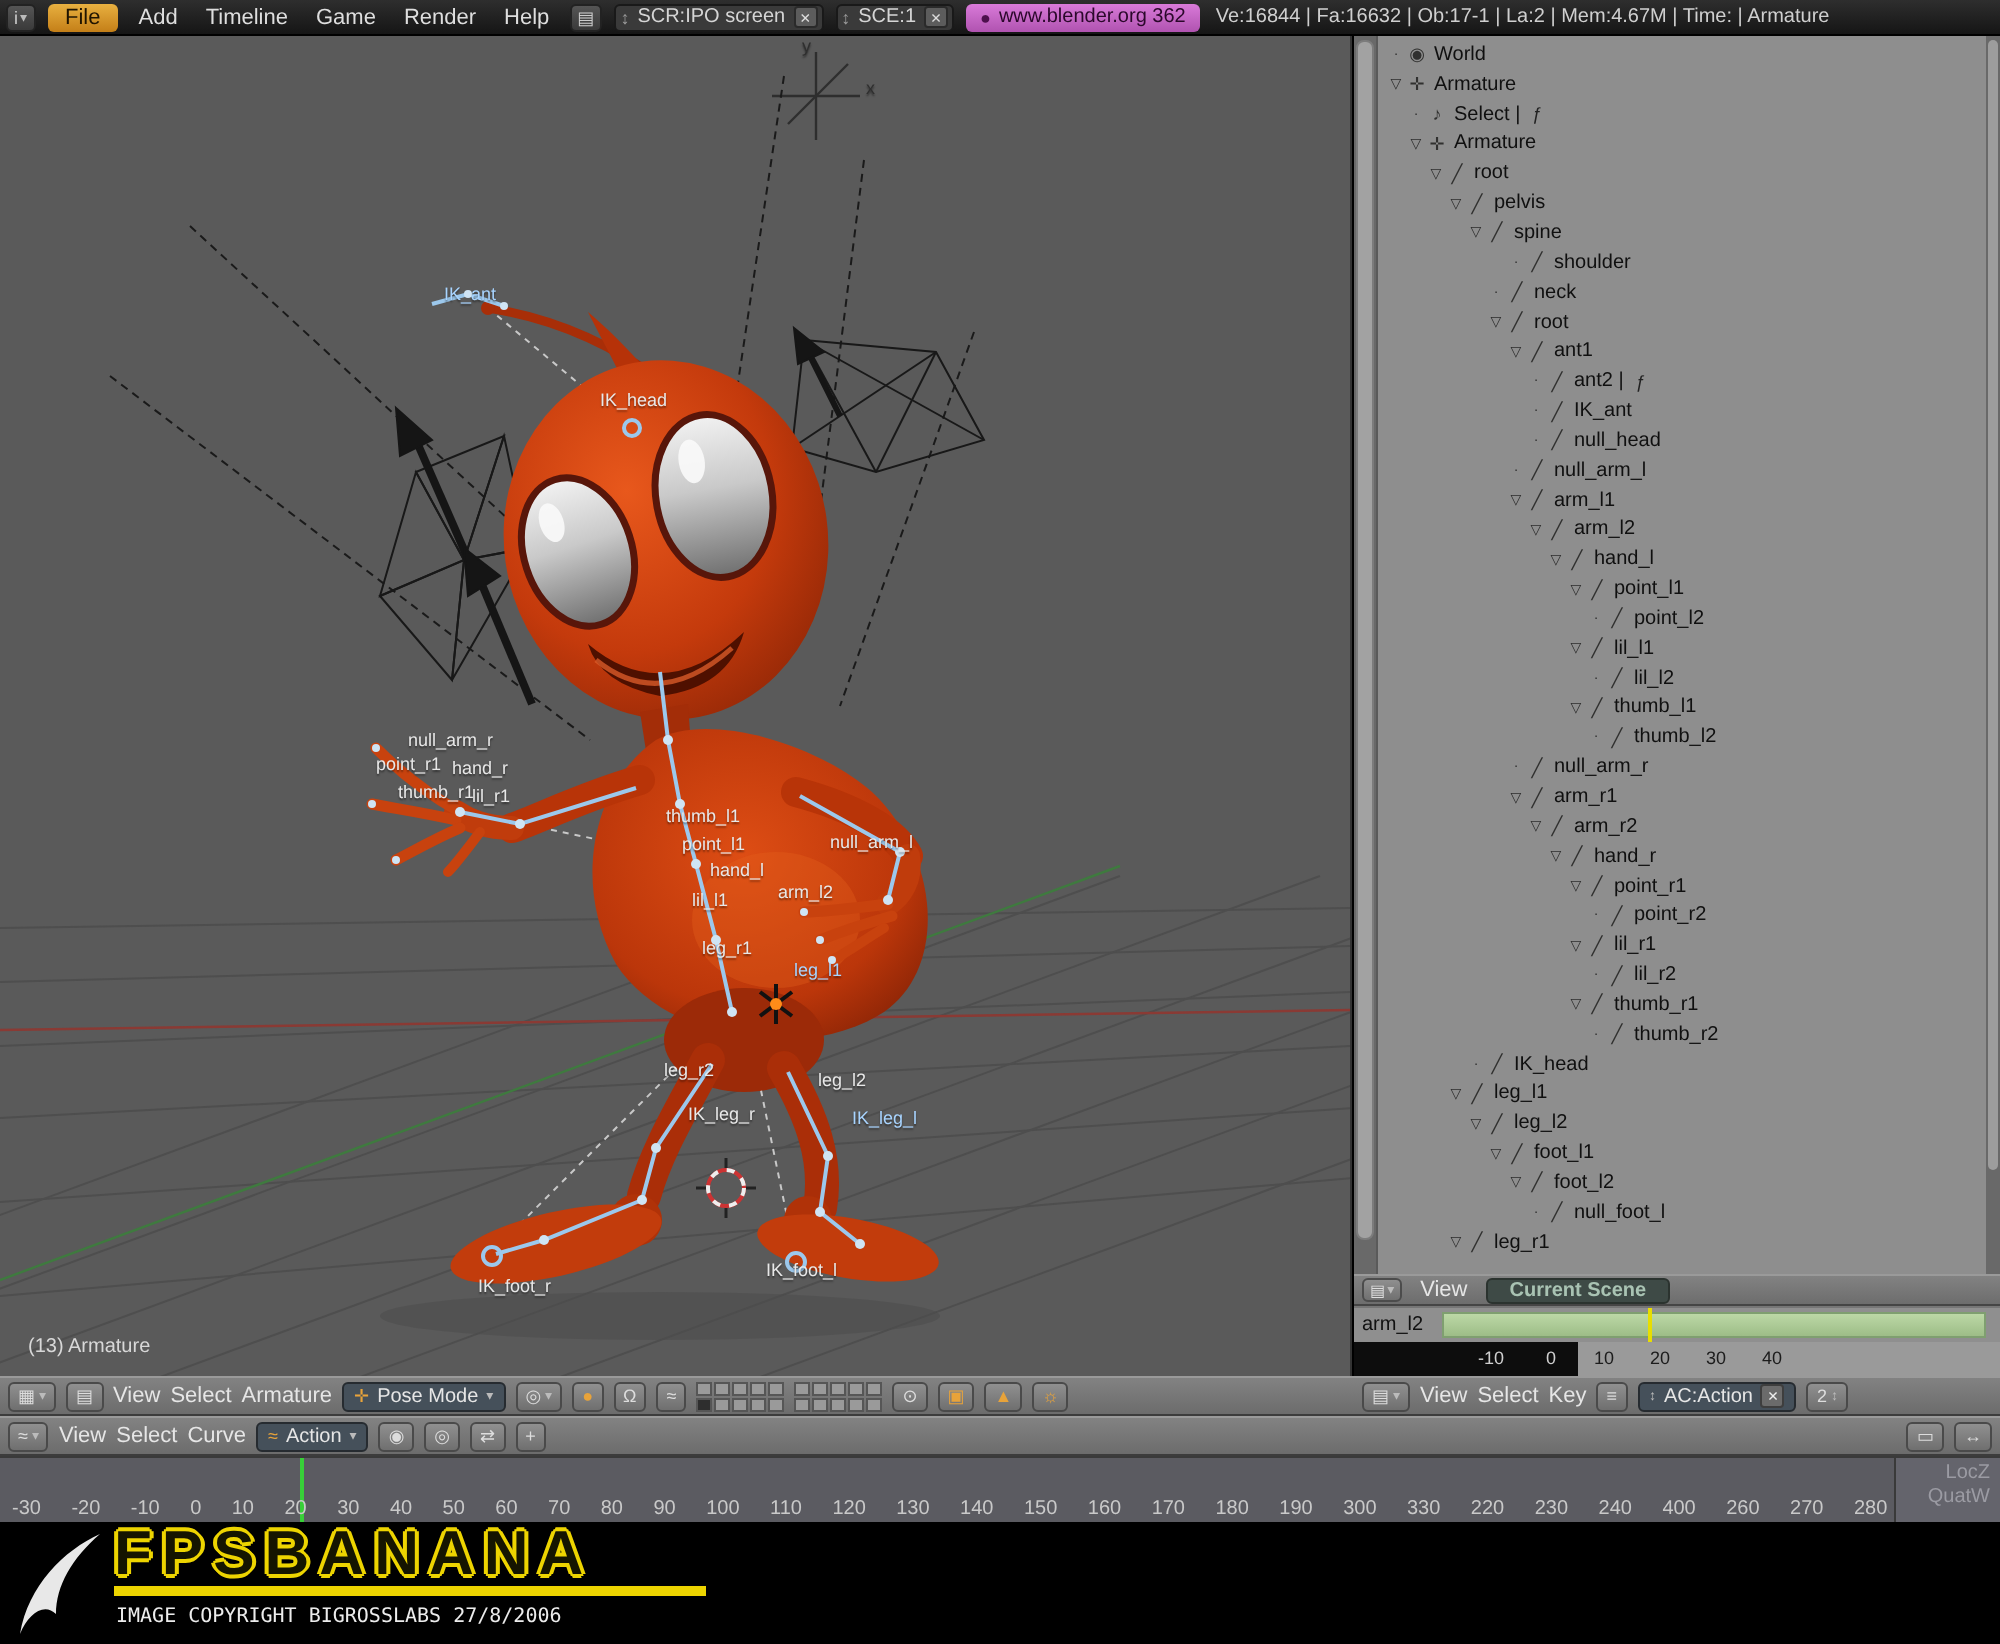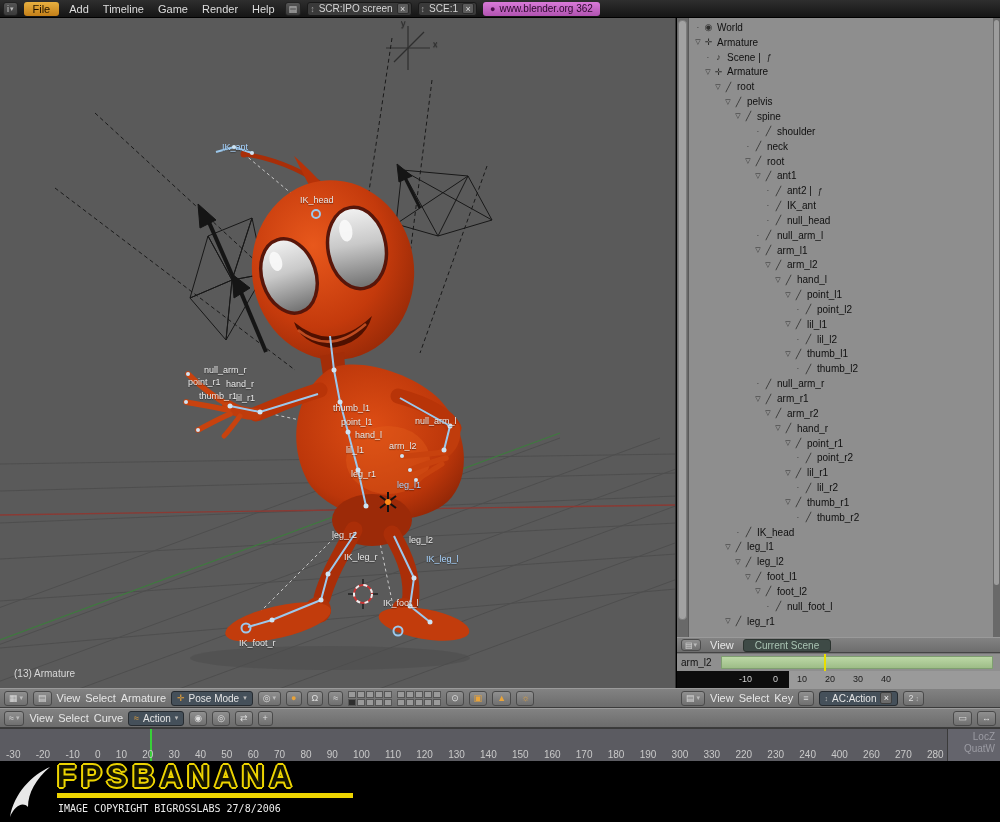--- a/index.html
+++ b/index.html
@@ -44,21 +44,21 @@
   .orow.open .tw::before{content:"▽";}
   .orow .oi{width:11px;display:inline-block;text-align:center;color:#30302f;font-size:9px;margin-right:3px;flex:none;}
   .orow .extra{margin-left:6px;color:#222;font-size:9px;}
 
   .outliner-header{position:absolute;left:0;top:619px;width:323px;height:16px;background:linear-gradient(#828282,#6d6d6d);
     border-top:1px solid #9a9a9a;border-bottom:1px solid #454545;display:flex;align-items:center;gap:9px;padding:0 4px;}
   .hbtn{height:12px;display:flex;align-items:center;gap:1px;background:linear-gradient(#8f8f8f,#707070);
     border:1px solid #4c4c4c;border-radius:3px;color:#ddd;font-size:8px;padding:0 3px;}
   .hmenu{color:#e6e6e6;font-size:11px;}
   .hdrop{background:#3e4a46;color:#a9c3b3;font-size:10px;border:1px solid #2b332f;border-radius:3px;height:13px;
-    display:flex;align-items:center;padding:0 11px;}
+    display:flex;align-items:center;padding:0 11px;font-weight:bold;}
 
   .action-strip{position:absolute;left:0;top:635px;width:323px;height:18px;background:#8f8f8f;border-top:1px solid #767676;}
   .as-channel{position:absolute;left:4px;top:3px;font-size:10px;color:#111;}
   .as-band{position:absolute;left:44px;top:2px;width:272px;height:13px;background:linear-gradient(#bcd8a6,#9dbd87);border:1px solid #7f9f70;}
   .as-frameline{position:absolute;left:147px;top:0;width:2px;height:18px;background:#e8de00;}
   .action-ticks{position:absolute;left:0;top:653px;width:323px;height:17px;background:#9a9a9a;}
   .at-black{position:absolute;left:0;top:0;width:112px;height:17px;background:#0d0d0d;}
   .atick{position:absolute;top:3px;font-size:9px;}
   .atick.light{color:#cfcfcf;}
   .atick.dark{color:#1c1c1c;}
@@ -124,20 +124,21 @@
     </div>
     <div class="datablock">
       <span class="arrows">↕</span>
       <span>SCE:1</span>
       <span class="x-btn">×</span>
     </div>
     <div class="web-btn">
       <span class="dot">●</span>
       <span>www.blender.org 362</span>
     </div>
+    <span class="stats">Ve:16844 | Fa:16632 | Ob:17-1 | La:2 | Mem:4.67M | Time: | Armature</span>
   </div>
 
   <div class="viewport">
     <svg width="676" height="670" viewBox="0 0 676 670">
       <defs>
         <radialGradient id="hg" cx="40%" cy="35%" r="75%">
           <stop offset="0" stop-color="#e8581c"></stop>
             <stop offset="0.6" stop-color="#c43a0c"></stop>
             <stop offset="1" stop-color="#8f2606"></stop>
         </radialGradient>
@@ -335,21 +336,21 @@
         <span class="vp-label" style="left: 355px; top: 412px; color: rgb(232, 232, 232);">hand_l</span>
         <span class="vp-label" style="left: 389px; top: 423px; color: rgb(232, 232, 232);">arm_l2</span>
         <span class="vp-label" style="left: 346px; top: 427px; color: rgb(232, 232, 232);">lil_l1</span>
         <span class="vp-label" style="left: 351px; top: 451px; color: rgb(232, 232, 232);">leg_r1</span>
         <span class="vp-label" style="left: 397px; top: 462px; color: rgb(168, 212, 255);">leg_l1</span>
         <span class="vp-label" style="left: 332px; top: 512px; color: rgb(232, 232, 232);">leg_r2</span>
         <span class="vp-label" style="left: 409px; top: 517px; color: rgb(232, 232, 232);">leg_l2</span>
         <span class="vp-label" style="left: 344px; top: 534px; color: rgb(232, 232, 232);">IK_leg_r</span>
         <span class="vp-label" style="left: 426px; top: 536px; color: rgb(168, 212, 255);">IK_leg_l</span>
         <span class="vp-label" style="left: 239px; top: 601px; color: rgb(232, 232, 232); margin-top: 19px;">IK_foot_r</span>
-        <span class="vp-label" style="left: 383px; top: 580px; color: rgb(232, 232, 232);">IK_foot_l</span>
+        <span class="vp-label" style="left: 383px; top: 612px; color: rgb(232, 232, 232);">IK_foot_l</span>
         <span class="vp-label" style="left: 433px; top: 21px; color: rgb(47, 47, 47);">x</span>
         <span class="vp-label" style="left: 401px; top: 0px; color: rgb(47, 47, 47);">y</span>
       </div>
     <div class="vp-info">(13) Armature</div>
   </div>
 
   <div class="rightpanel">
     <div class="oscroll">
         <div class="thumb"></div>
       </div>
@@ -366,21 +367,21 @@
         </div>
         <div class="orow open" style="padding-left: 4px;">
           <span class="tw"></span>
           <span class="oi">✛</span>
           <span>Armature</span>
           <span class="extra"></span>
         </div>
         <div class="orow" style="padding-left: 14px;">
           <span class="tw"></span>
           <span class="oi">♪</span>
-          <span>Scene |</span>
+          <span>Select |</span>
           <span class="extra">ƒ</span>
         </div>
         <div class="orow open" style="padding-left: 14px;">
           <span class="tw"></span>
           <span class="oi">✛</span>
           <span>Armature</span>
           <span class="extra"></span>
         </div>
         <div class="orow open" style="padding-left: 24px;">
           <span class="tw"></span>

